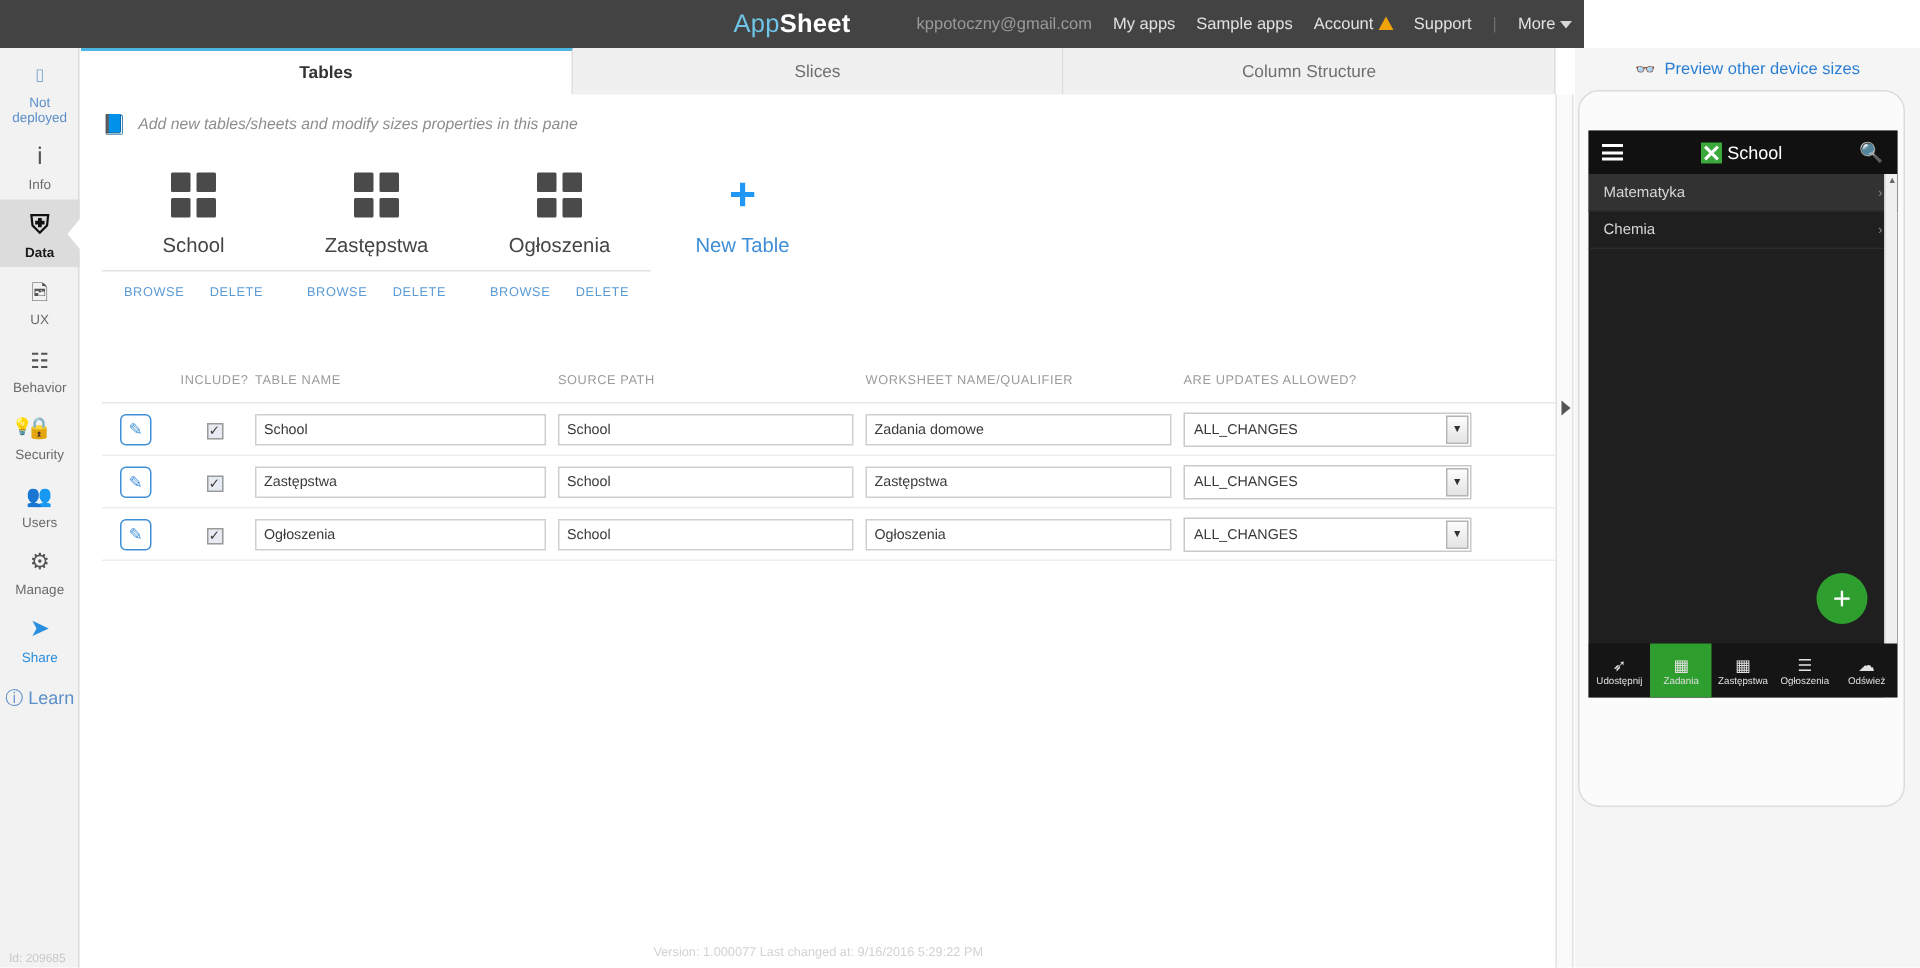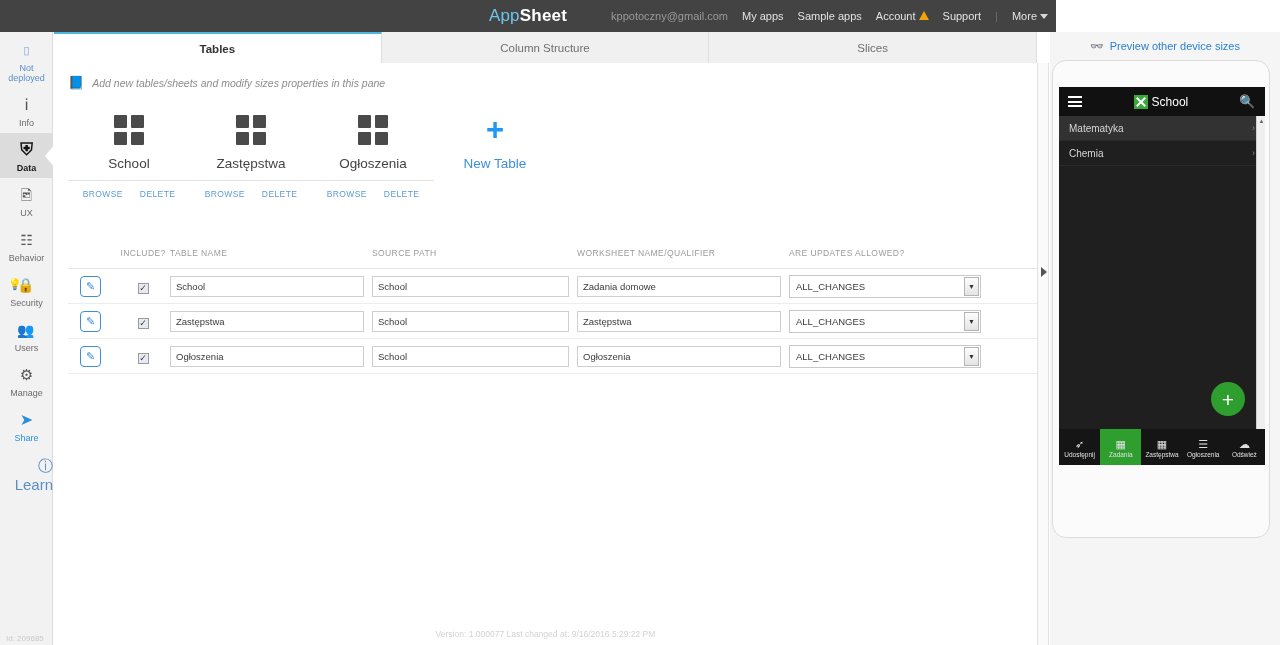--- a/index.html
+++ b/index.html
@@ -56,21 +56,21 @@
     transform: translateY(-50%);
     width: 0; height: 0;
     border-top: 11px solid transparent; border-bottom: 11px solid transparent;
     border-right: 9px solid #ffffff;
   }
   .side-ico { display: block; height: 22px; line-height: 22px; font-size: 16px; color: #555; }
   .side-item.active .side-ico { color: #111; }
   .side-label { display: block; margin-top: 2px; }
   .side-item.share .side-ico { color: #2a8fe0; }
   .side-item.share .side-label { color: #2a8fe0; }
-  .side-item.learn { color: #5b8fc9; font-size: 15px; padding-top: 9px; text-align: right; }
+  .side-item.learn { color: #5b8fc9; font-size: 12px; padding-top: 9px; }
   .bulb {
     position: absolute; left: 8px; top: 10px; font-size: 11px; color: #f3c613;
   }
   .side-id {
     position: absolute; bottom: 2px; left: 6px; font-size: 8px; color: #c9c9c9;
   }
 
   
   .tabs {
     position: absolute; top: 32px; left: 54px; width: 983px; height: 31px;
@@ -322,22 +322,22 @@
   </div>
   <div class="side-item learn">
     <span style="color:#5b8fc9;">ⓘ</span>
     <span>Learn</span>
   </div>
   <div class="side-id">Id: 209685</div>
 </div>
 
 <div class="tabs">
   <div class="tab active">Tables</div>
+  <div class="tab">Slices</div>
   <div class="tab">Column Structure</div>
-  <div class="tab">Slices</div>
 </div>
 
 <div class="main">
 
   <div class="hint">
     <span class="book-ico">📘</span>
     <span>Add new tables/sheets and modify sizes properties in this pane</span>
   </div>
 
   <div class="cards">

